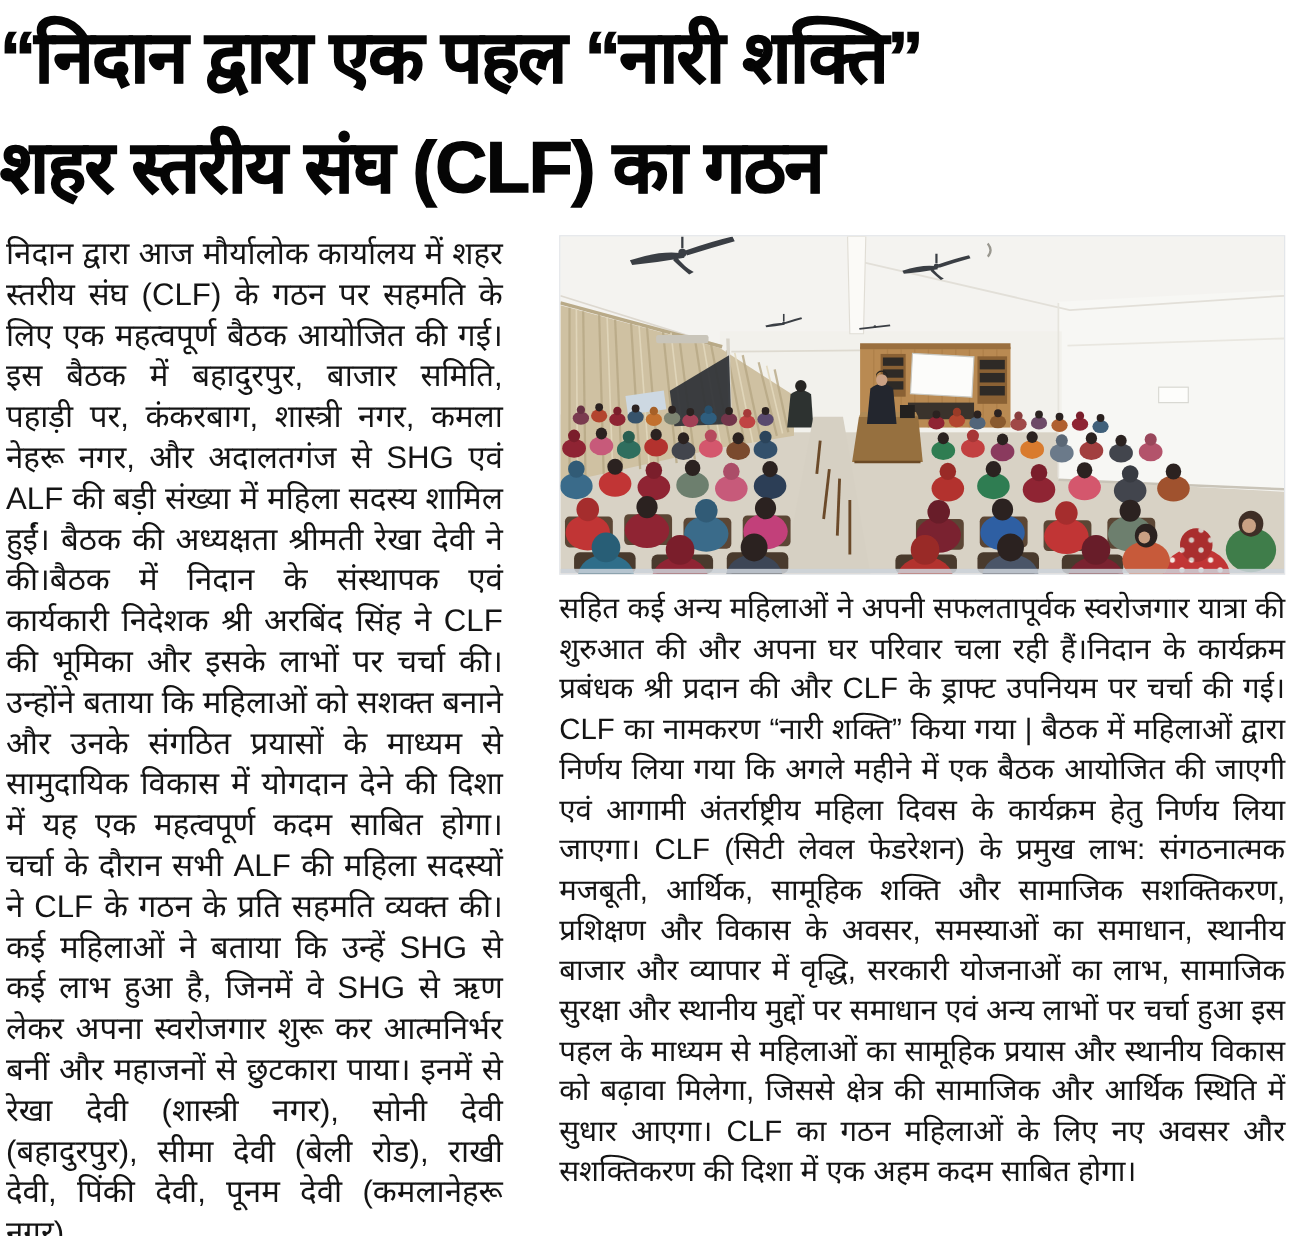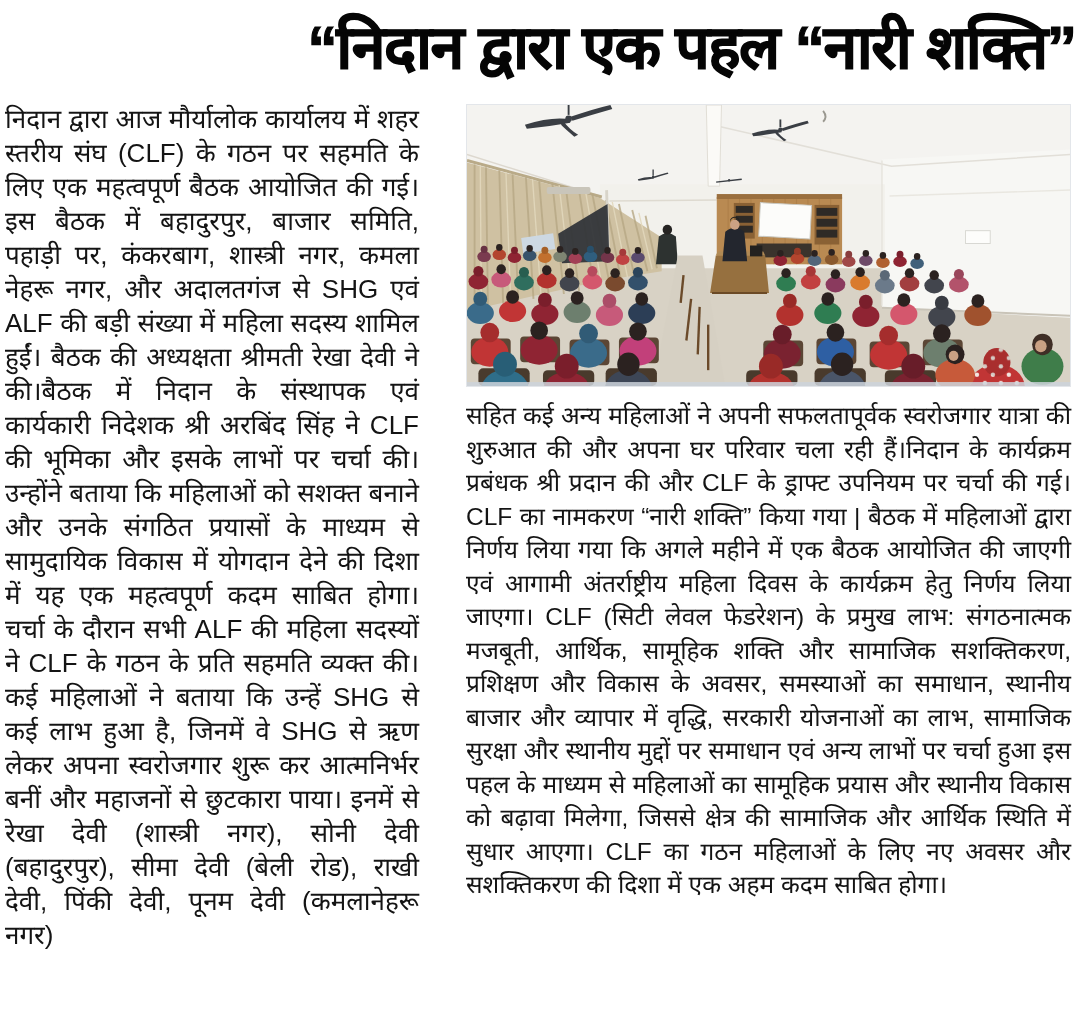--- a/index.html
+++ b/index.html
@@ -7,21 +7,21 @@
     position:relative;
     width:1076px;
     height:1030px;
     background:#ffffff;
     overflow:hidden;
     font-family:"Liberation Sans", sans-serif;
     color:#101010;
   }
   .headline{
     padding-top:2px;
-    text-align:right;
+    text-align:left;
     font-weight:800;
     font-size:60px;
     line-height:92px;
     letter-spacing:-1px;
     color:#050505;
     -webkit-text-stroke:1.2px #050505;
   }
   .headline .hl-line{display:block;}
   .content{
     display:flex;
@@ -59,20 +59,21 @@
     color:#141414;
   }
 </style>
 </head>
 <body>
 
 <div class="page">
 
   <div class="headline">
     <span class="hl-line">“निदान द्वारा एक पहल “नारी शक्ति”</span>
+    <span class="hl-line">शहर स्तरीय संघ (CLF) का गठन</span>
   </div>
 
   <div class="content">
 
     <div class="col-left">निदान द्वारा आज मौर्यालोक कार्यालय में शहर स्तरीय संघ (CLF) के गठन पर सहमति के लिए एक महत्वपूर्ण बैठक आयोजित की गई। इस बैठक में बहादुरपुर, बाजार समिति, पहाड़ी पर, कंकरबाग, शास्त्री नगर, कमला नेहरू नगर, और अदालतगंज से SHG एवं ALF की बड़ी संख्या में महिला सदस्य शामिल हुईं। बैठक की अध्यक्षता श्रीमती रेखा देवी ने की।बैठक में निदान के संस्थापक एवं कार्यकारी निदेशक श्री अरबिंद सिंह ने CLF की भूमिका और इसके लाभों पर चर्चा की। उन्होंने बताया कि महिलाओं को सशक्त बनाने और उनके संगठित प्रयासों के माध्यम से सामुदायिक विकास में योगदान देने की दिशा में यह एक महत्वपूर्ण कदम साबित होगा। चर्चा के दौरान सभी ALF की महिला सदस्यों ने CLF के गठन के प्रति सहमति व्यक्त की। कई महिलाओं ने बताया कि उन्हें SHG से कई लाभ हुआ है, जिनमें वे SHG से ऋण लेकर अपना स्वरोजगार शुरू कर आत्मनिर्भर बनीं और महाजनों से छुटकारा पाया। इनमें से रेखा देवी (शास्त्री नगर), सोनी देवी (बहादुरपुर), सीमा देवी (बेली रोड), राखी देवी, पिंकी देवी, पूनम देवी (कमलानेहरू नगर)</div>
 
     <div class="col-right">
 
       <div class="photo">
         <svg viewBox="0 0 635 284" preserveAspectRatio="none">

